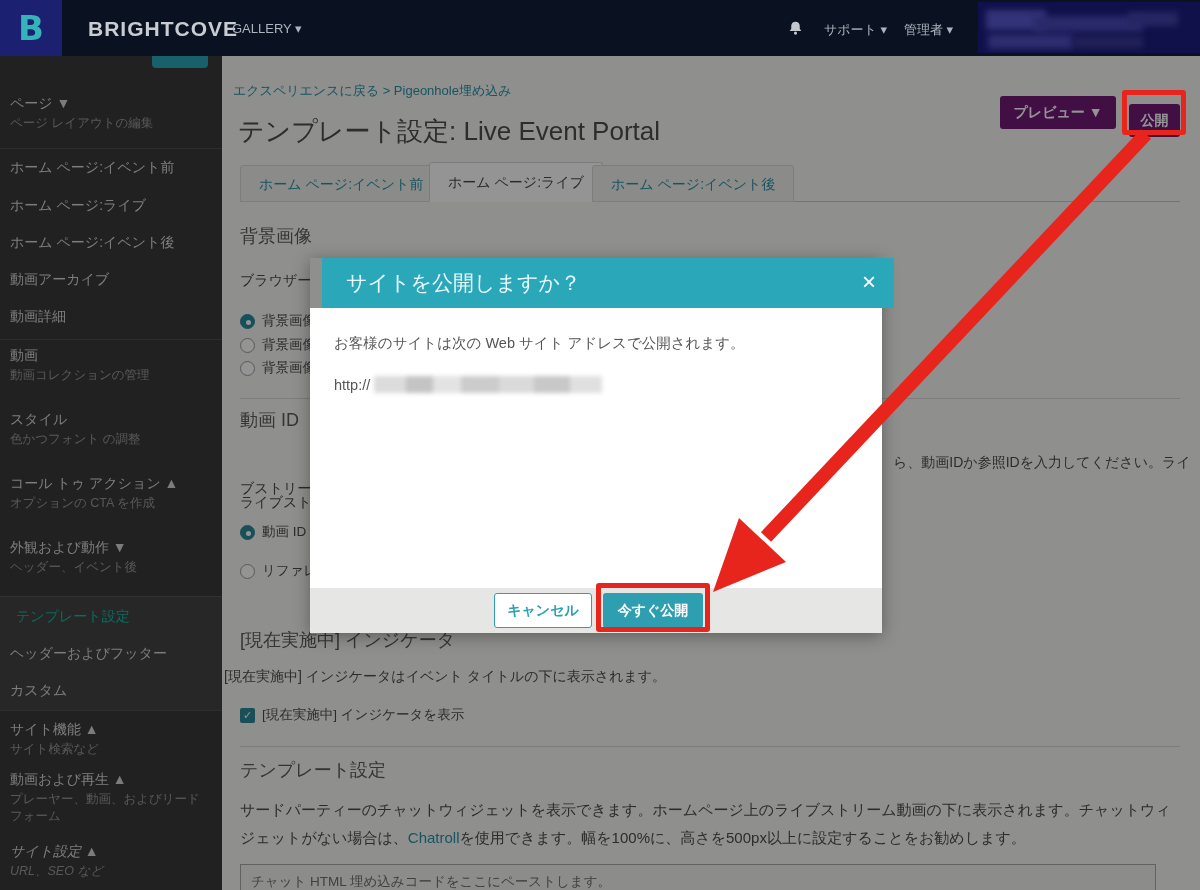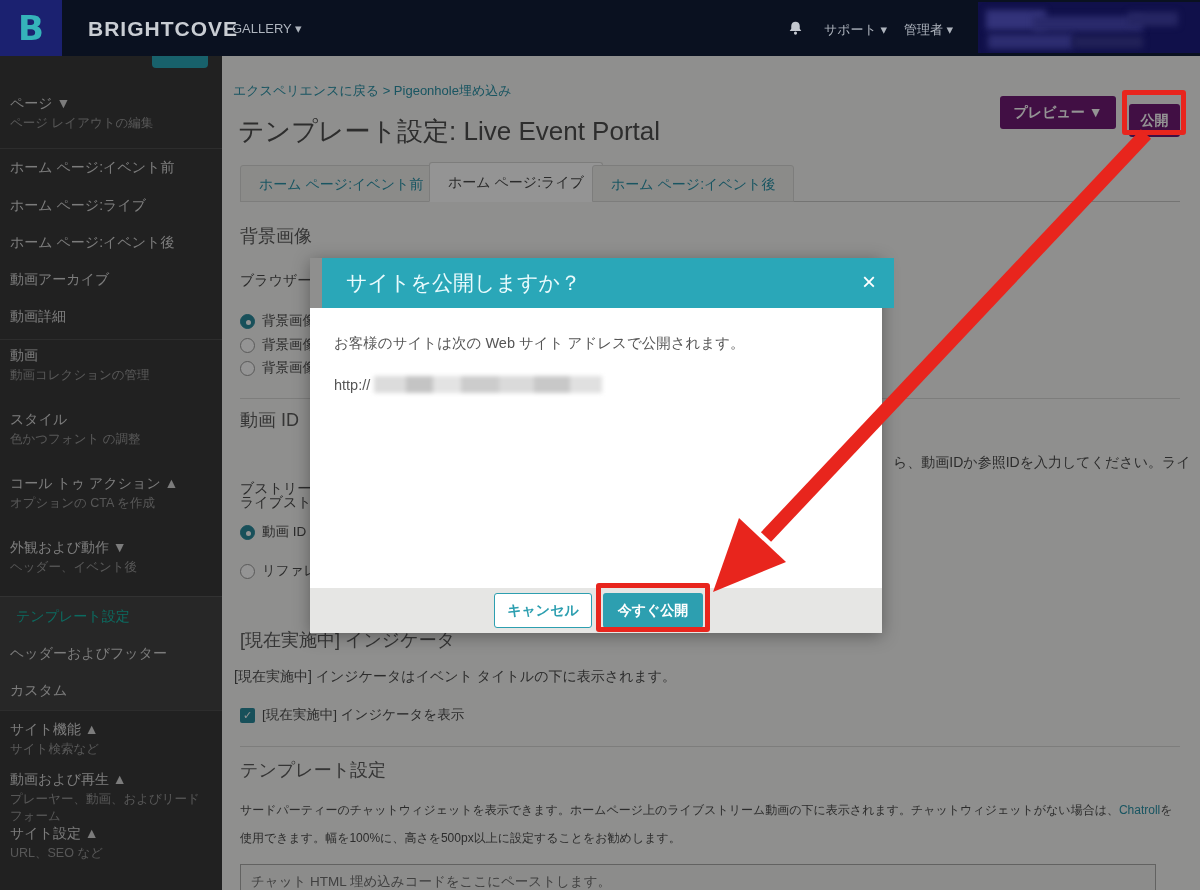--- a/index.html
+++ b/index.html
@@ -36,21 +36,21 @@
   .tab { position:absolute; bottom:-1px; height:37px; line-height:36px; padding:0 18px; font-size:14px; color:#2b93a8; background:#efefed; border:1px solid #d8d8d6; border-radius:3px 3px 0 0; cursor:pointer; white-space:nowrap; }
   .tab.active { background:#ffffff; color:#4a4a4a; border-bottom:1px solid #ffffff; height:40px; line-height:39px; }
   .sec-head { position:absolute; font-size:18px; color:#5c5c5c; }
   .body-text { position:absolute; font-size:14px; color:#4d4d4d; }
   .hr { position:absolute; left:18px; width:940px; height:1px; background:#d8d8d6; }
   .radio-row { position:absolute; display:flex; align-items:center; gap:7px; font-size:13.5px; color:#4d4d4d; cursor:pointer; }
   .radio { width:15px; height:15px; border-radius:50%; border:1px solid #9a9a9a; background:#fff; flex:0 0 auto; position:relative; }
   .radio.sel { background:#2a8a9c; border-color:#2a8a9c; }
   .radio.sel::after { content:""; position:absolute; left:5px; top:5px; width:5px; height:5px; border-radius:50%; background:#fff; }
   .checkbox { width:15px; height:15px; border-radius:2px; background:#2a8a9c; color:#fff; font-size:11px; line-height:15px; text-align:center; flex:0 0 auto; }
-  .chat-para { position:absolute; left:18px; top:740px; width:934px; font-size:12px; color:#4d4d4d; line-height:28px; }
+  .chat-para { position:absolute; left:18px; top:740px; width:934px; font-size:15px; color:#4d4d4d; line-height:28px; }
   .link { color:#2b93a8; cursor:pointer; }
   .chat-textarea { position:absolute; left:18px; top:808px; width:916px; height:60px; background:#f2f2f0; border:1px solid #aaaaa8; font-size:13.5px; padding:8px 10px; color:#555; resize:none; font-family:inherit; }
   .chat-textarea::placeholder { color:#6f6f6f; opacity:1; }
 
   
   .dim { position:absolute; left:0; top:56px; width:1200px; height:834px; background:rgba(0,0,0,.42); z-index:10; }
 
   
   .modal { position:absolute; left:310px; top:258px; width:572px; height:375px; z-index:20; box-shadow:0 3px 16px rgba(0,0,0,.35); }
   .modal-head { position:absolute; left:12px; top:0; width:572px; height:50px; background:#2aa7b8; }
@@ -149,21 +149,21 @@
     <div class="sb-label">カスタム</div>
   </div>
   <div class="sb-item" style="top:714px;">
     <div class="sb-label">動画および再生 ▲</div>
     <div class="sb-sub">プレーヤー、動画、およびリード フォーム</div>
   </div>
   <div class="sb-item" style="top:664px;">
     <div class="sb-label">サイト機能 ▲</div>
     <div class="sb-sub">サイト検索など</div>
   </div>
-  <div class="sb-item" style="top:768px;">
+  <div class="sb-item" style="top:786px;font-style:italic;">
     <div class="sb-label">サイト設定 ▲</div>
     <div class="sb-sub">URL、SEO など</div>
   </div>
 </div>
 
 <div class="main">
   <div class="breadcrumb">エクスペリエンスに戻る &gt; Pigeonhole埋め込み</div>
   <div class="page-title">テンプレート設定: Live Event Portal</div>
   <button class="btn-teal preview-btn">プレビュー ▼</button>
   <button class="btn-teal publish-btn">公開</button>
@@ -198,21 +198,21 @@
   <div class="radio-row" style="left:18px;top:467px;">
     <span class="radio sel"></span>
     <span>動画 ID</span>
   </div>
   <div class="radio-row" style="left:18px;top:506px;">
     <span class="radio"></span>
     <span>リファレ</span>
   </div>
 
   <div class="sec-head" style="left:18px;top:572px;">[現在実施中] インジケータ</div>
-  <div class="body-text" style="left:12px;top:612px;text-align:right;">[現在実施中] インジケータはイベント タイトルの下に表示されます。</div>
+  <div class="body-text" style="left:2px;top:612px;text-align:right;">[現在実施中] インジケータはイベント タイトルの下に表示されます。</div>
   <div class="radio-row" style="left:18px;top:650px;">
     <span class="checkbox">✓</span>
     <span>[現在実施中] インジケータを表示</span>
   </div>
 
   <div class="hr" style="top:690px;"></div>
 
   <div class="sec-head" style="left:18px;top:702px;">テンプレート設定</div>
   <div class="chat-para"><span>サードパーティーのチャットウィジェットを表示できます。ホームページ上のライブストリーム動画の下に表示されます。チャットウィジェットがない場合は、</span><span class="link">Chatroll</span><span>を使用できます。幅を100%に、高さを500px以上に設定することをお勧めします。</span></div>
   <textarea class="chat-textarea" placeholder="チャット HTML 埋め込みコードをここにペーストします。" style=""></textarea>

